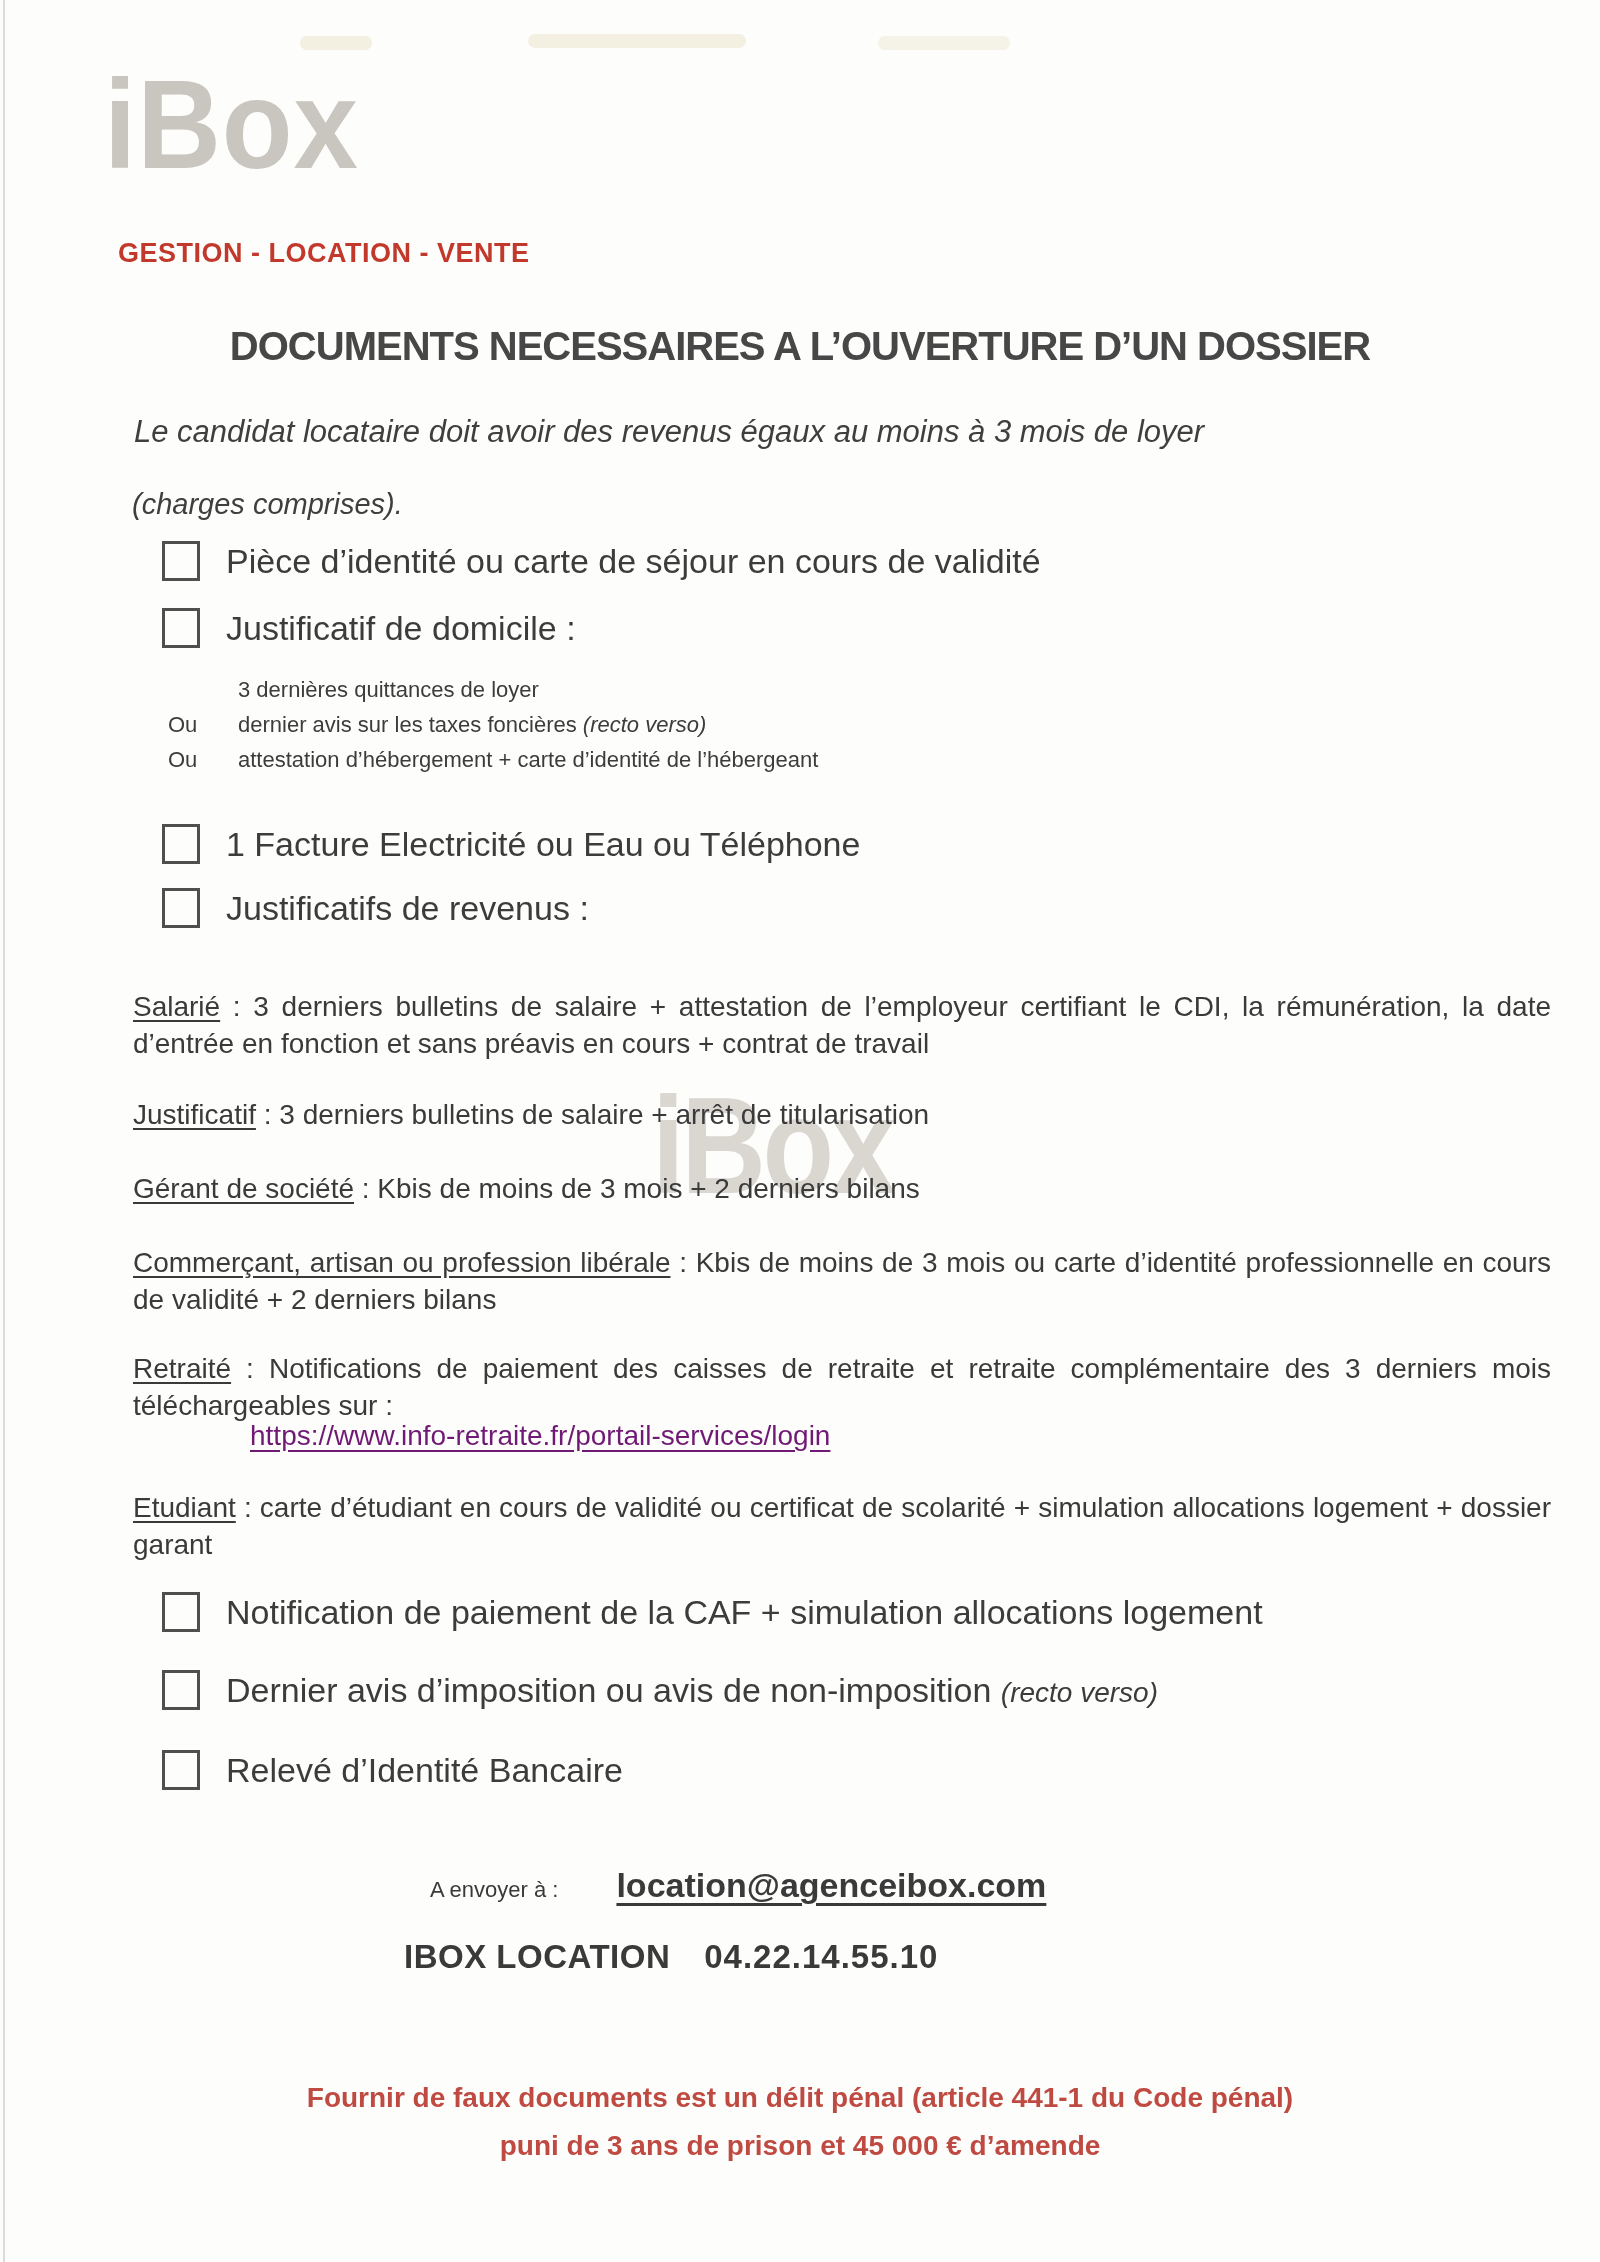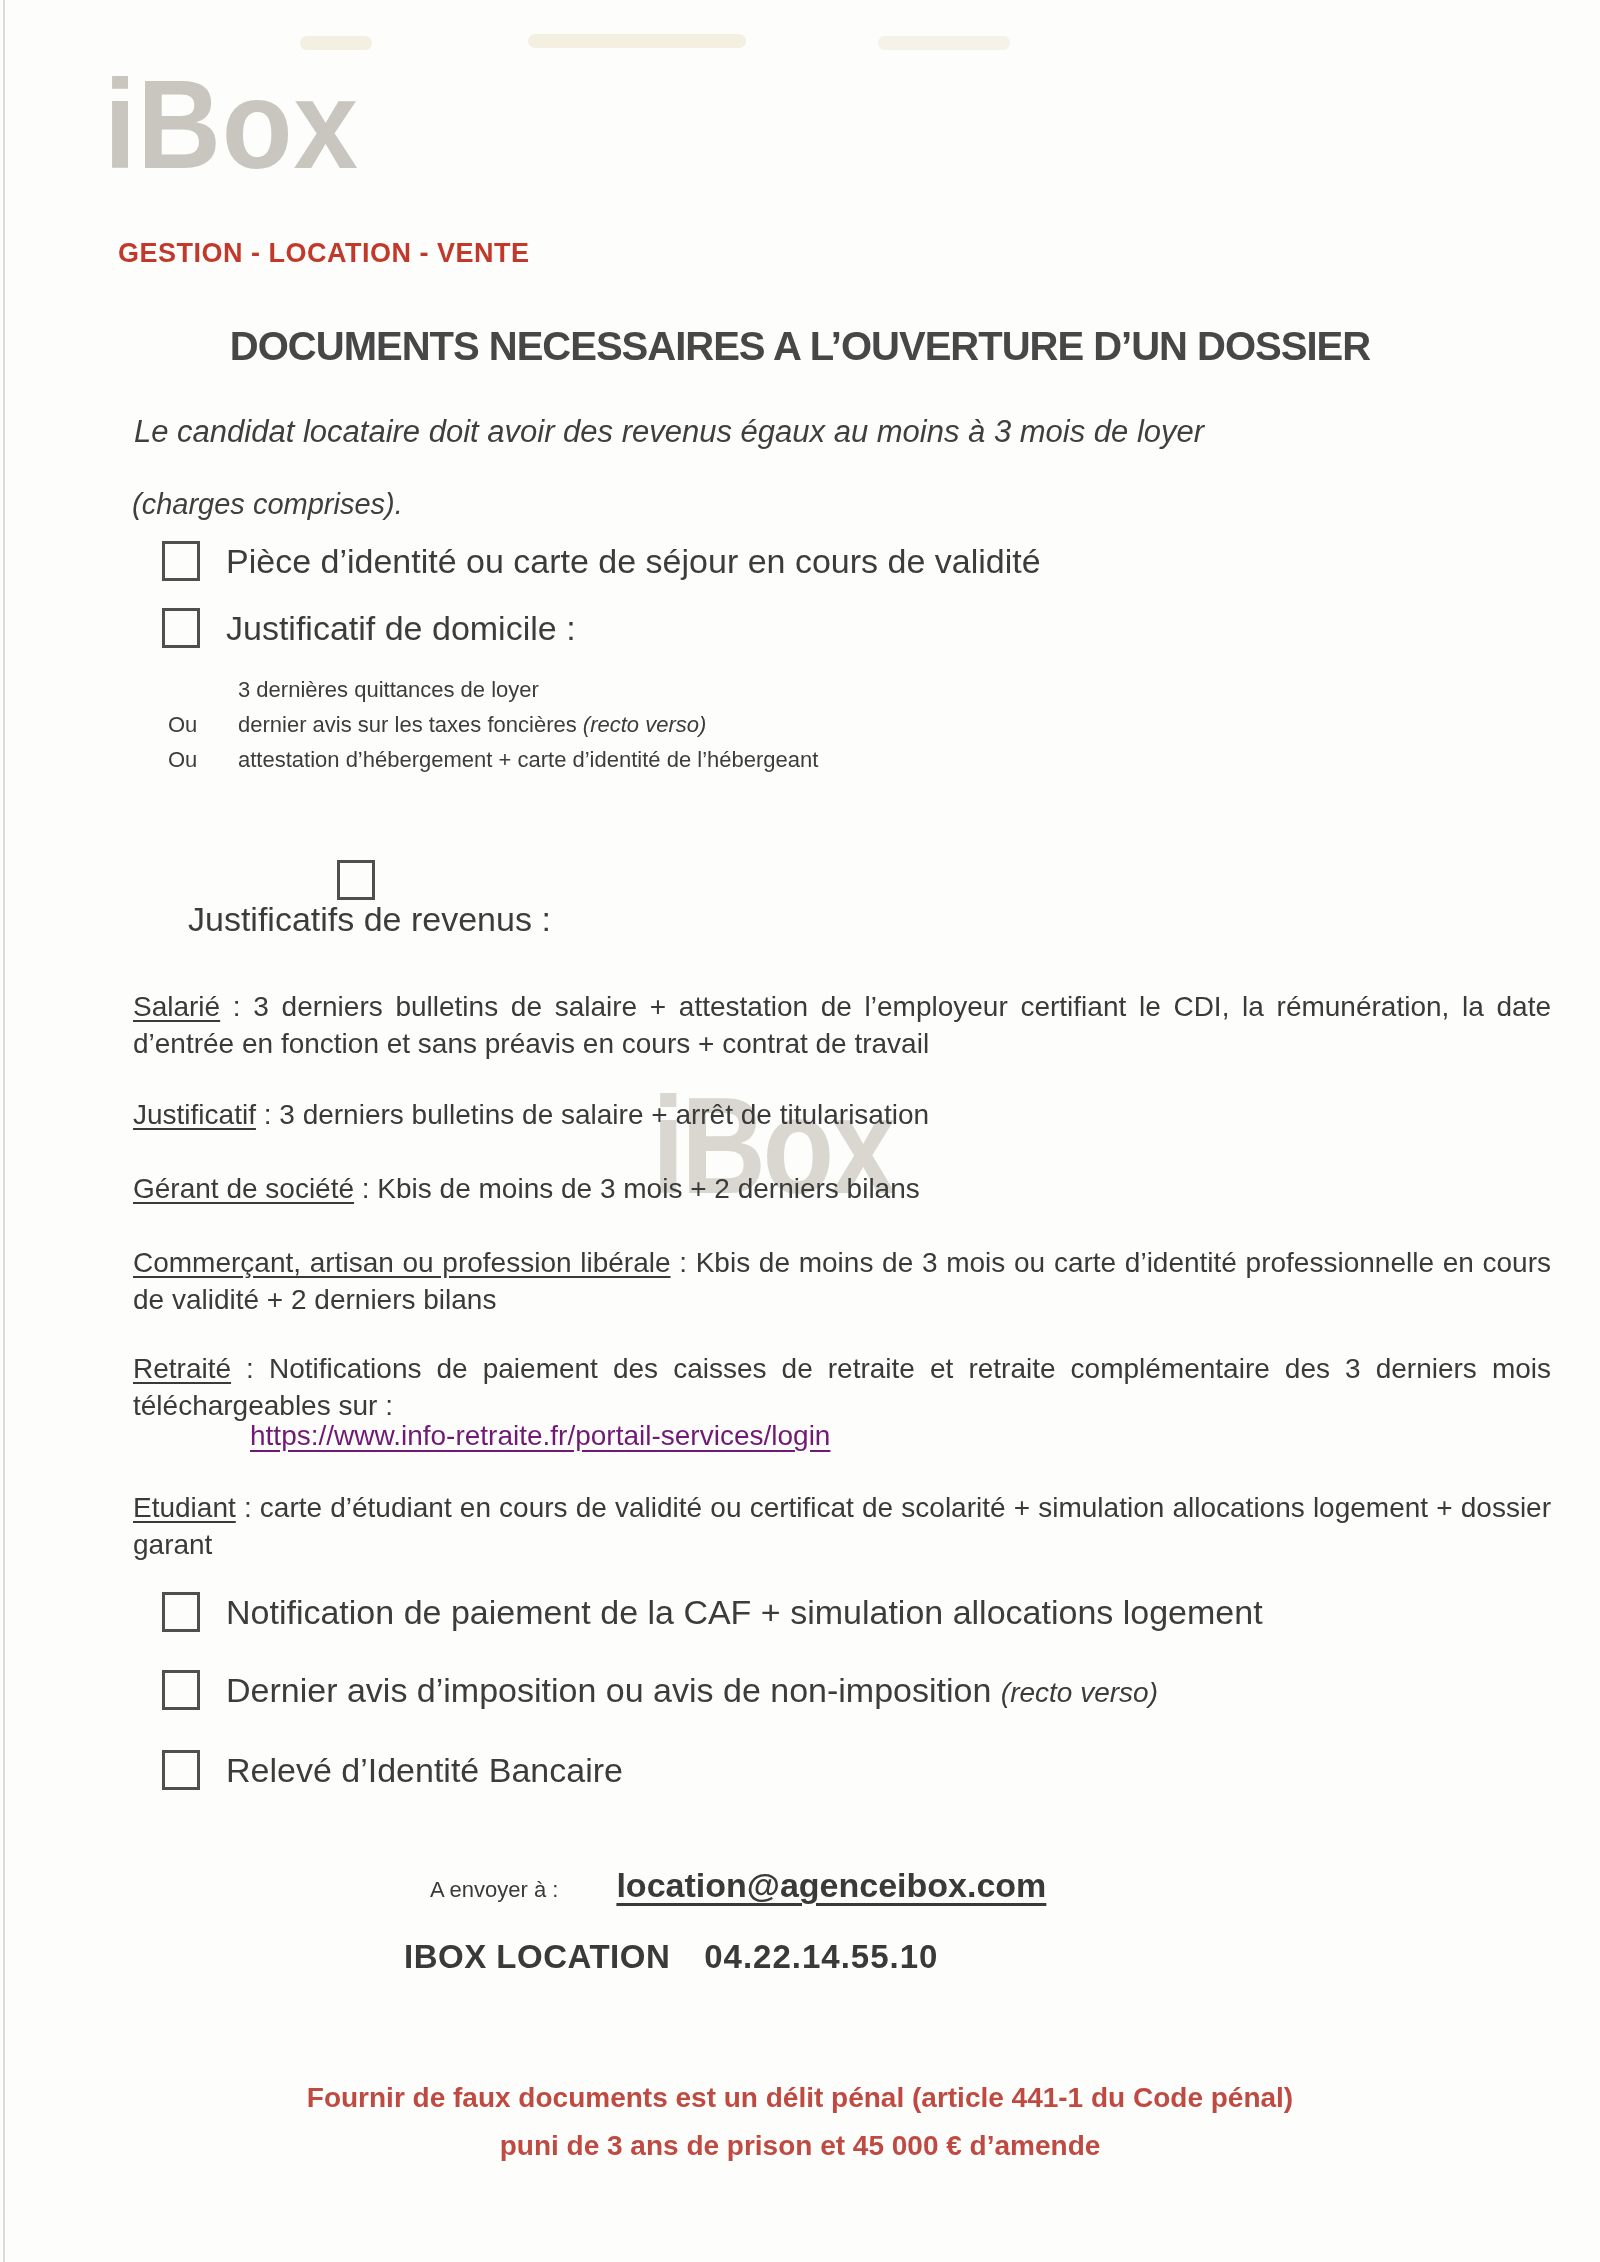--- a/index.html
+++ b/index.html
@@ -49,21 +49,21 @@
   .check-row{position:absolute;left:162px;display:flex;align-items:center;}
   .checkbox{
     width:32px;height:34px;border:3px solid #4f4f4f;background:transparent;
     flex:0 0 auto;
   }
   .check-label{margin-left:26px;font-size:34px;color:#3c3c3c;white-space:nowrap;}
   .check-label .small-italic{font-size:28px;font-style:italic;}
   .row-piece{top:541px;}
   .row-domicile{top:608px;}
   .row-facture{top:824px;}
-  .row-revenus{top:860px;flex-direction:column;}
+  .row-revenus{top:888px;}
   .row-caf{top:1592px;}
   .row-imposition{top:1670px;}
   .row-rib{top:1750px;}
   
   .sub-options{position:absolute;left:168px;top:672px;font-size:22px;color:#3c3c3c;}
   .sub-row{display:flex;line-height:35px;}
   .sub-prefix{width:70px;flex:0 0 auto;}
   .sub-text{white-space:nowrap;}
   .sub-text .ital{font-style:italic;}
   
@@ -137,20 +137,24 @@
       <div class="sub-row">
         <span class="sub-prefix">Ou</span>
         <span class="sub-text"><span>dernier avis sur les taxes foncières </span><span class="ital">(recto verso)</span></span>
       </div>
       <div class="sub-row">
         <span class="sub-prefix">Ou</span>
         <span class="sub-text"><span>attestation d’hébergement + carte d’identité de l’hébergeant</span><span class="ital"></span></span>
       </div>
     </div>
 
+    <div class="check-row row-facture">
+      <span class="checkbox"></span>
+      <span class="check-label">1 Facture Electricité ou Eau ou Téléphone</span>
+    </div>
 
     <div class="check-row row-revenus">
       <span class="checkbox"></span>
       <span class="check-label">Justificatifs de revenus :</span>
     </div>
 
     <div class="para para-salarie"><span class="term">Salarié</span><span> : 3 derniers bulletins de salaire + attestation de l’employeur certifiant le CDI, la rémunération, la date d’entrée en fonction et sans préavis en cours + contrat de travail</span></div>
 
     <div class="para para-fonctionnaire"><span class="term">Justificatif</span><span> : 3 derniers bulletins de salaire + arrêt de titularisation</span></div>
 

